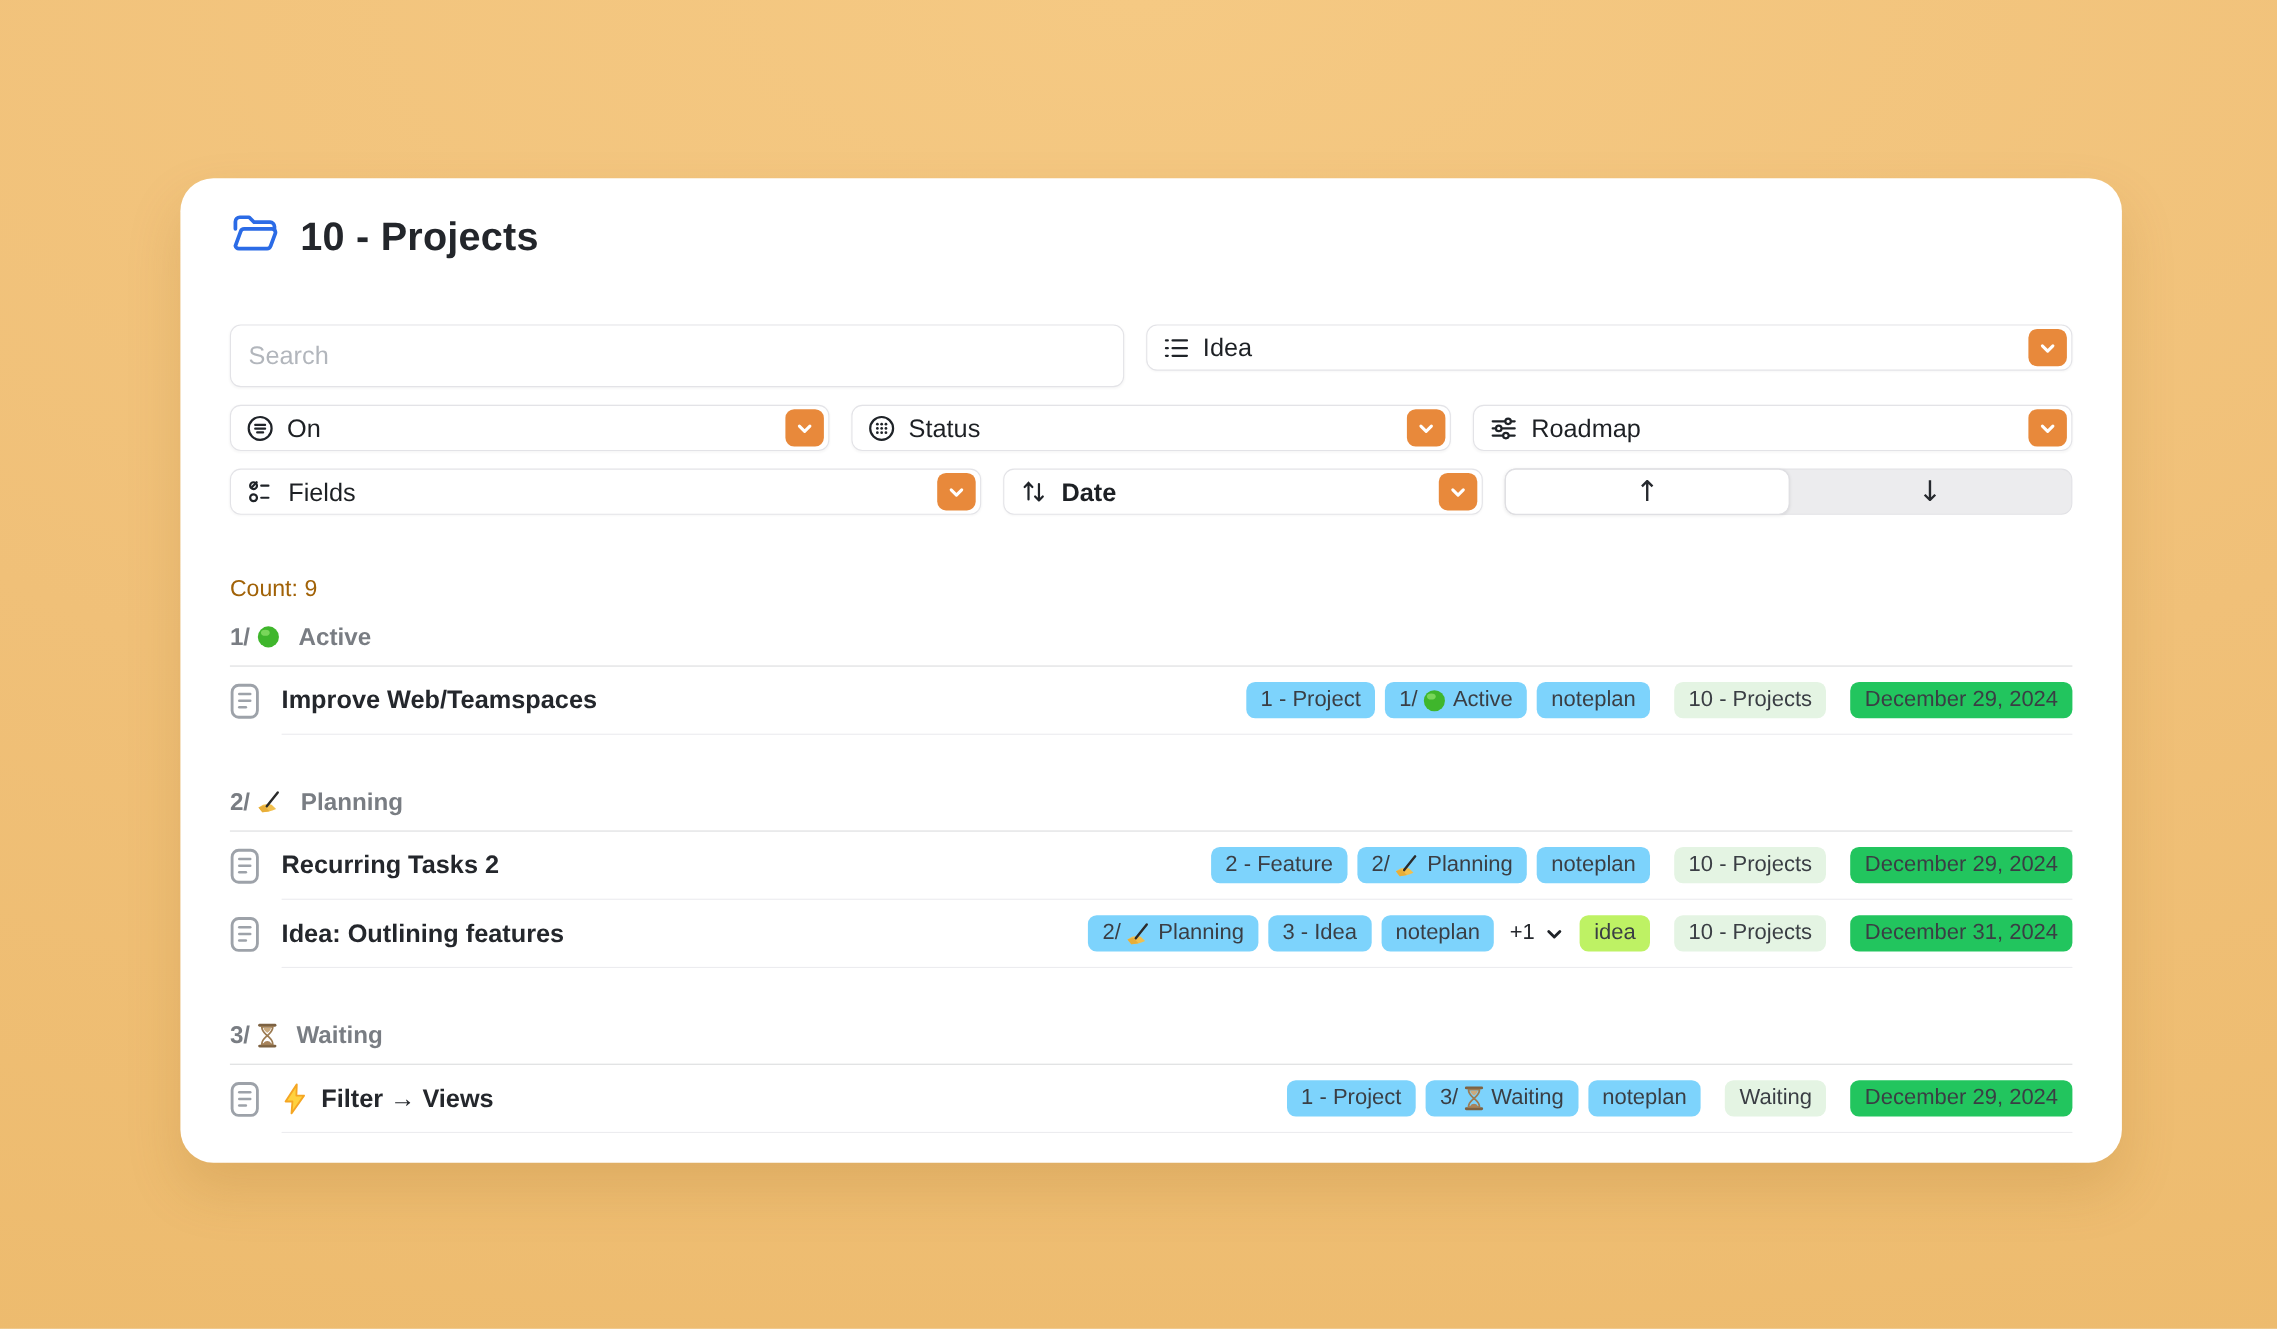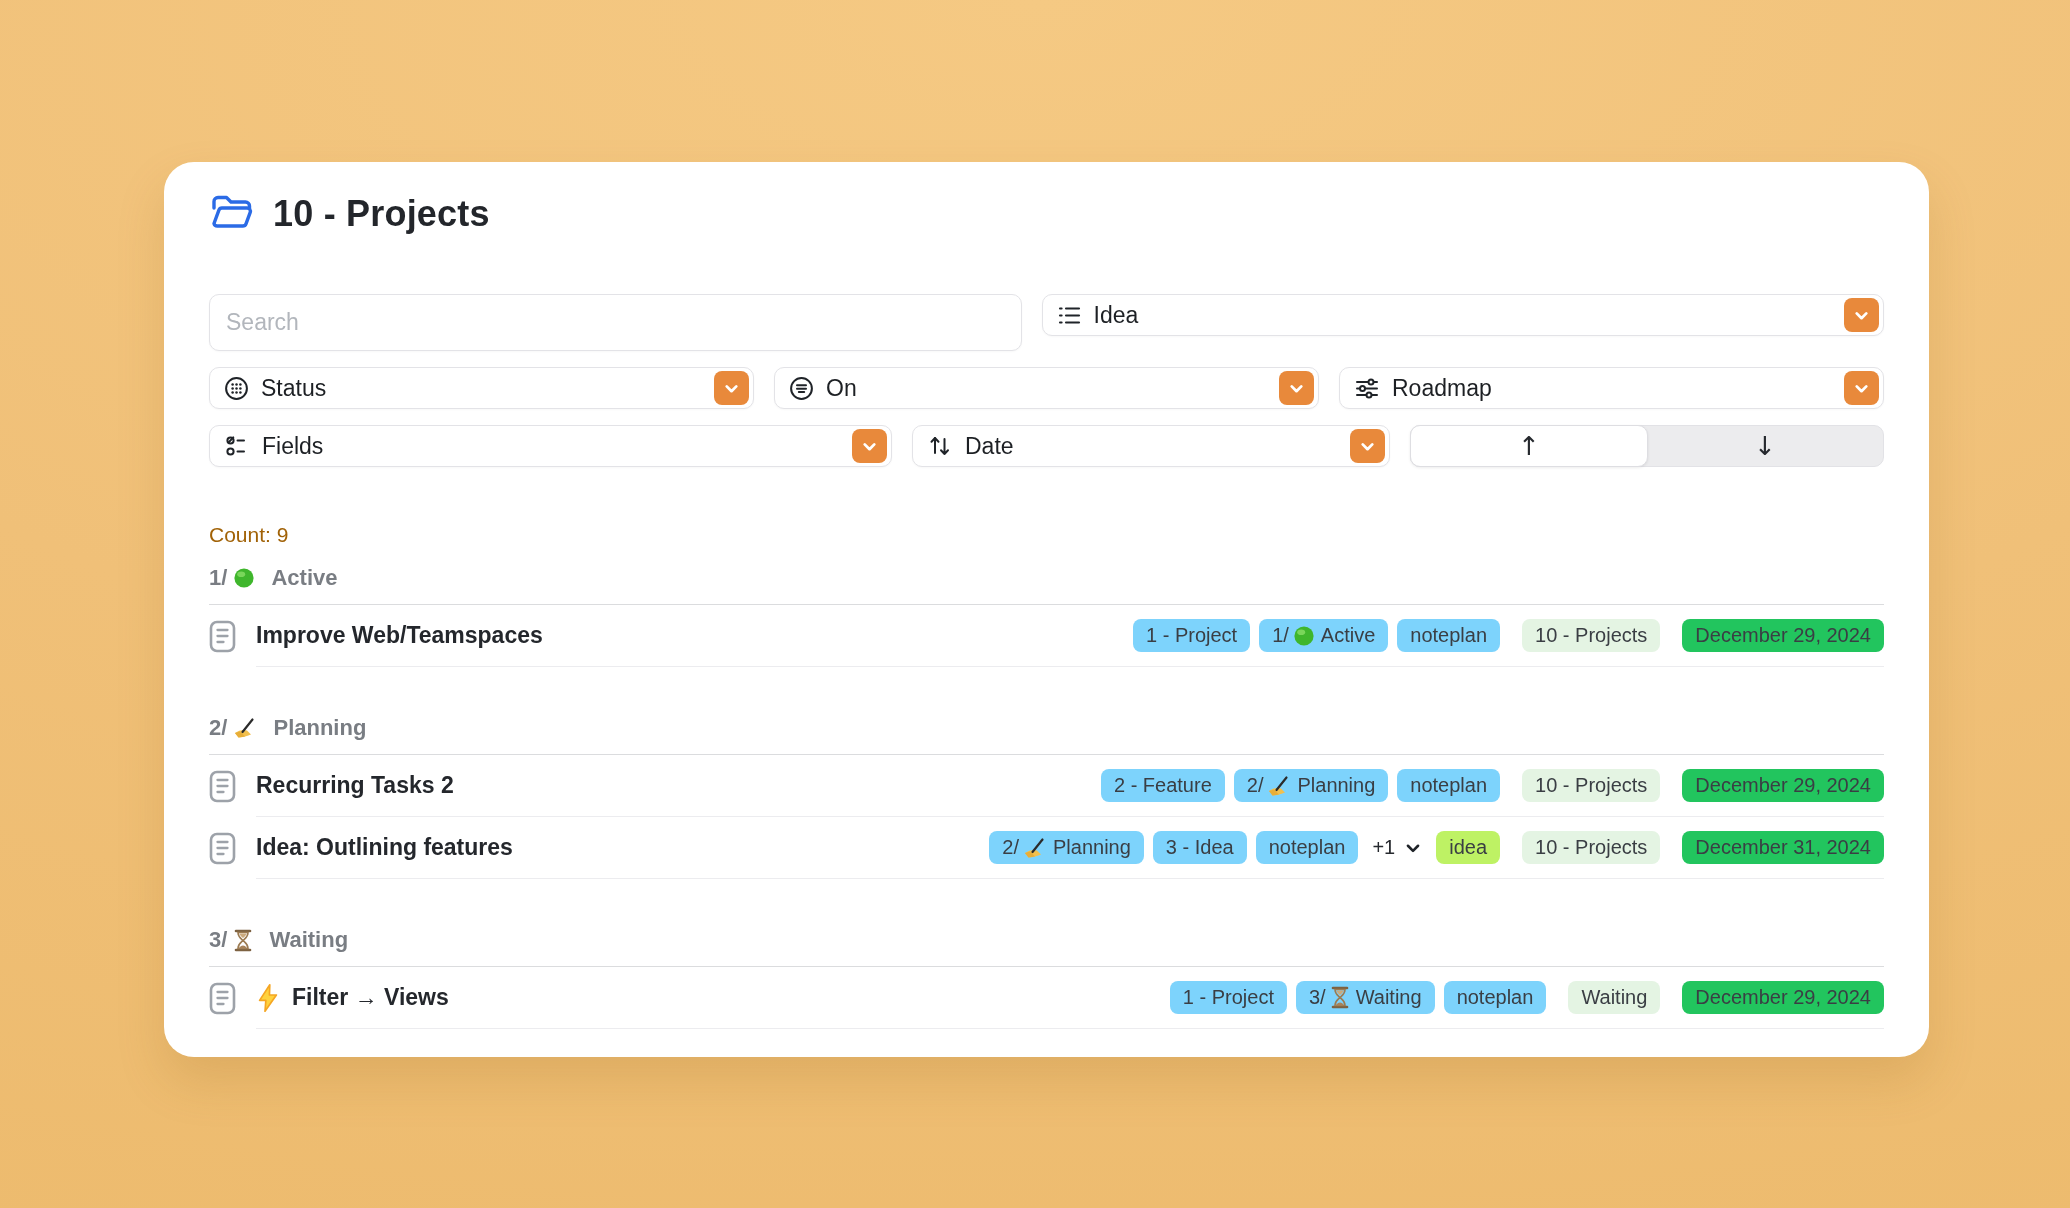--- a/index.html
+++ b/index.html
@@ -36,21 +36,21 @@
   }
   .flex1 { flex:1; }
   .search {
     flex:1; height:57px; border:1px solid #e3e3e7; border-radius:10px;
     font-size:23px; padding:0 16px; color:#1d2024; outline:none;
     font-family:"Liberation Sans","DejaVu Sans",sans-serif;
     box-shadow:0 1px 2px rgba(0,0,0,0.03);
   }
   .search::placeholder { color:#b2b6bc; }
   .w-fields { width:683px; }
-  .w-date { width:478px; }
+  .w-date { width:436px;font-weight:bold; }
   .seg {
     flex:1; display:flex; background:#ececee; border:1px solid #e2e2e6;
     border-radius:10px; height:42px;
   }
   .seg-btn {
     flex:1; display:flex; align-items:center; justify-content:center;
     font-size:26px; color:#26292e; background:transparent; border:none; cursor:pointer;
     font-family:"DejaVu Sans",sans-serif;
   }
   .seg-btn.selected {
@@ -120,54 +120,54 @@
       <span class="ctl-label">Idea</span>
       <button class="chv">
         <svg width="17" height="17" viewBox="0 0 16 16">
             <path d="M3.5 6 L8 10.5 L12.5 6" fill="none" stroke="#fff" stroke-width="2.6" stroke-linecap="round" stroke-linejoin="round"></path>
           </svg>
       </button>
     </div>
   </div>
 
   <div class="tb-row">
+    <div class="ctl flex1">
+      <span class="ctl-icon">
+        <svg width="25" height="25" viewBox="0 0 25 25" fill="none" stroke="#1f2328" stroke-width="2" stroke-linecap="round">
+          <circle cx="12.5" cy="12.5" r="10.4"></circle>
+          <line x1="8" y1="9.3" x2="17" y2="9.3"></line>
+            <line x1="8" y1="12.7" x2="17" y2="12.7"></line>
+            <line x1="9.8" y1="16.1" x2="15.2" y2="16.1"></line>
+        </svg>
+      </span>
+      <span class="ctl-label">On</span>
+      <button class="chv">
+        <svg width="17" height="17" viewBox="0 0 16 16">
+            <path d="M3.5 6 L8 10.5 L12.5 6" fill="none" stroke="#fff" stroke-width="2.6" stroke-linecap="round" stroke-linejoin="round"></path>
+          </svg>
+      </button>
+    </div>
     <div class="ctl flex1">
       <span class="ctl-icon">
         <svg width="25" height="25" viewBox="0 0 25 25" fill="none">
           <circle cx="12.5" cy="12.5" r="10.4" stroke="#1f2328" stroke-width="2"></circle>
           <g fill="#1f2328">
             <circle cx="8.6" cy="8.6" r="1.25"></circle>
               <circle cx="12.5" cy="8.6" r="1.25"></circle>
               <circle cx="16.4" cy="8.6" r="1.25"></circle>
             <circle cx="8.6" cy="12.5" r="1.25"></circle>
               <circle cx="12.5" cy="12.5" r="1.25"></circle>
               <circle cx="16.4" cy="12.5" r="1.25"></circle>
             <circle cx="8.6" cy="16.4" r="1.25"></circle>
               <circle cx="12.5" cy="16.4" r="1.25"></circle>
               <circle cx="16.4" cy="16.4" r="1.25"></circle>
           </g>
         </svg>
       </span>
       <span class="ctl-label">Status</span>
-      <button class="chv">
-        <svg width="17" height="17" viewBox="0 0 16 16">
-            <path d="M3.5 6 L8 10.5 L12.5 6" fill="none" stroke="#fff" stroke-width="2.6" stroke-linecap="round" stroke-linejoin="round"></path>
-          </svg>
-      </button>
-    </div>
-    <div class="ctl flex1">
-      <span class="ctl-icon">
-        <svg width="25" height="25" viewBox="0 0 25 25" fill="none" stroke="#1f2328" stroke-width="2" stroke-linecap="round">
-          <circle cx="12.5" cy="12.5" r="10.4"></circle>
-          <line x1="8" y1="9.3" x2="17" y2="9.3"></line>
-            <line x1="8" y1="12.7" x2="17" y2="12.7"></line>
-            <line x1="9.8" y1="16.1" x2="15.2" y2="16.1"></line>
-        </svg>
-      </span>
-      <span class="ctl-label">On</span>
       <button class="chv">
         <svg width="17" height="17" viewBox="0 0 16 16">
             <path d="M3.5 6 L8 10.5 L12.5 6" fill="none" stroke="#fff" stroke-width="2.6" stroke-linecap="round" stroke-linejoin="round"></path>
           </svg>
       </button>
     </div>
     <div class="ctl flex1">
       <span class="ctl-icon">
         <svg width="26" height="25" viewBox="0 0 26 25" fill="none" stroke="#1f2328" stroke-width="2" stroke-linecap="round">
           <line x1="3" y1="6" x2="23" y2="6"></line>

